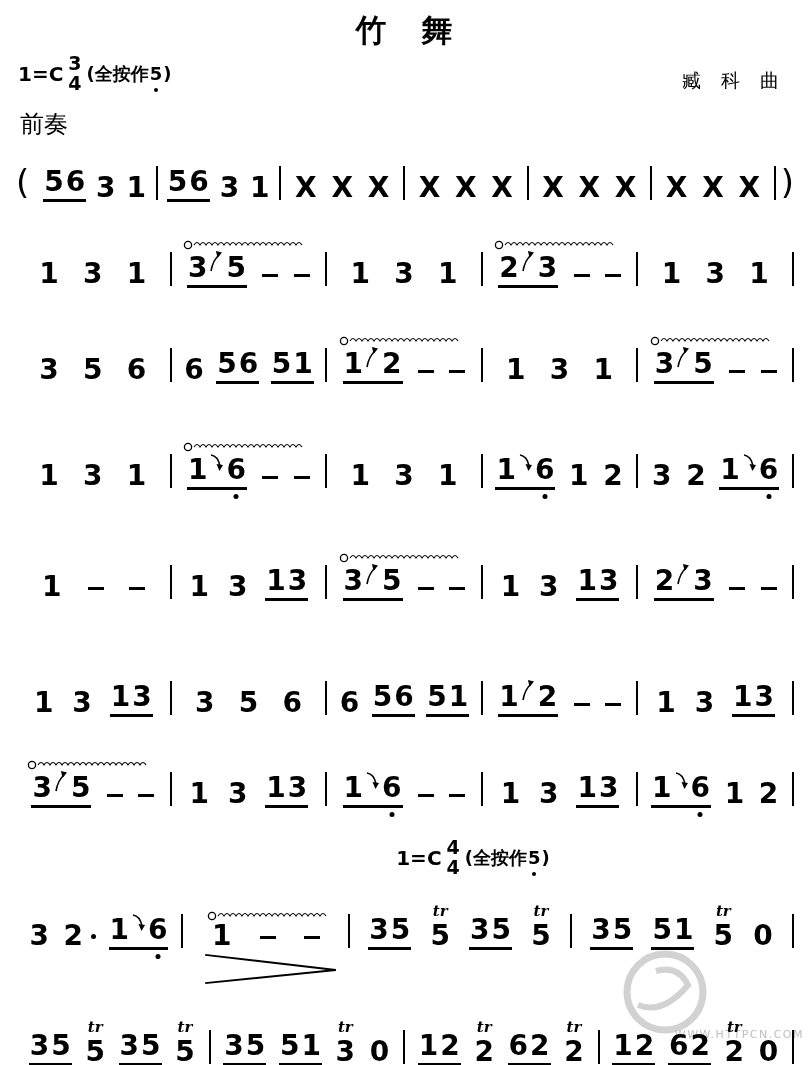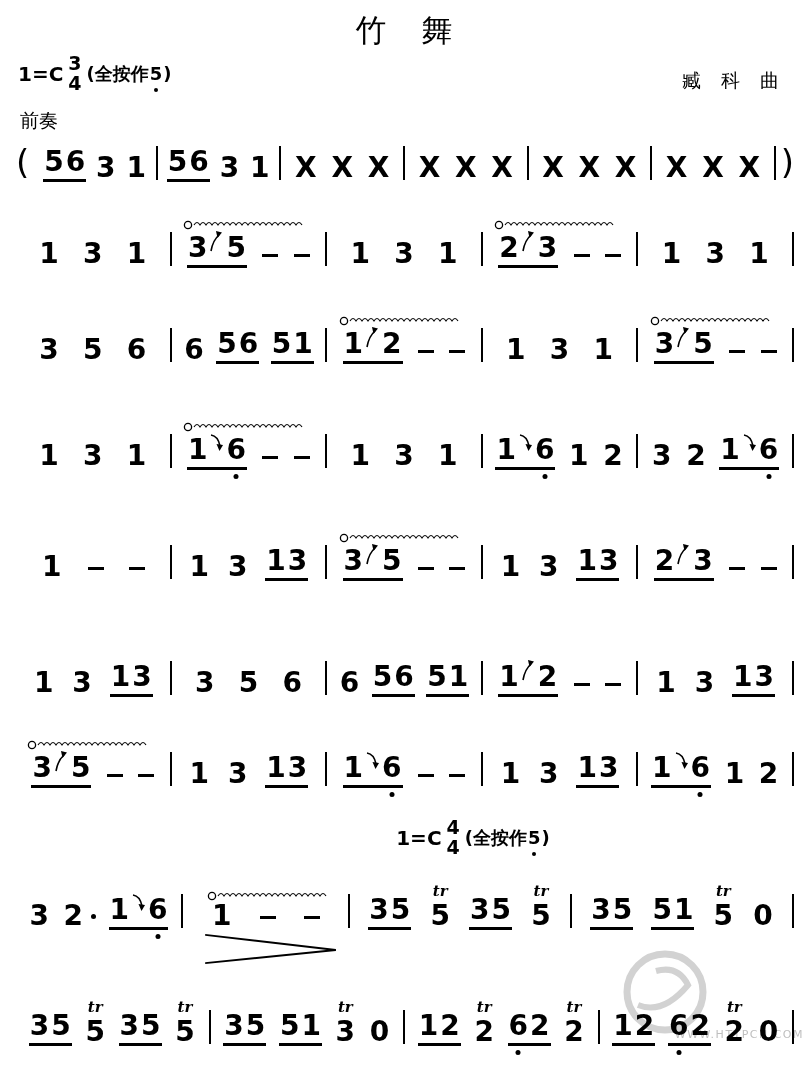--- a/index.html
+++ b/index.html
@@ -1,29 +1,29 @@
 <!DOCTYPE html>
 <html><head>
 <meta charset="utf-8">
 <style>
   html,body{margin:0;padding:0;background:#fff;}
   .page{position:relative;width:810px;height:1065px;background:#ffffff;overflow:hidden;
         font-family:"DejaVu Sans","Liberation Sans",sans-serif;color:#000;}
   .content{position:relative;z-index:1;}
 
-  .title{text-align:center;font-size:31px;font-weight:normal;margin:0;padding-top:10px;letter-spacing:2px;}
+  .title{text-align:center;font-size:31px;font-weight:bold;margin:0;padding-top:10px;letter-spacing:2px;}
   .keyrow{display:flex;justify-content:space-between;align-items:flex-start;padding:2px 18px 0 18px;}
   .keysig{display:inline-flex;align-items:center;font-weight:bold;font-size:20px;gap:5px;}
   .frac{display:inline-flex;flex-direction:column;align-items:center;line-height:1.05;font-size:19px;}
   .fing{display:inline-flex;align-items:center;font-size:18px;font-weight:bold;}
   .fnote{position:relative;padding:0 1px;}
   .fnote::after{content:"";position:absolute;left:50%;transform:translateX(-50%);bottom:-8px;
                 width:4px;height:4px;border-radius:50%;background:#000;}
   .composer{font-size:19px;letter-spacing:7px;margin:14px 6px 0 0;}
-  .intro{margin:14px 0 2px 20px;font-size:19px;}
+  .intro{margin:14px 0 16px 20px;font-size:24px;}
 
   .key2row{margin:30px 0 26px 0;display:flex;justify-content:center;}
   .key2row .keysig{transform:translateX(68px);}
 
   .line{display:flex;align-items:flex-end;padding:0 16px;height:46px;}
   .bar{display:flex;justify-content:space-evenly;align-items:flex-end;position:relative;flex-basis:0;min-width:0;}
   .barline{width:2px;height:34px;background:#000;margin-bottom:2px;flex:0 0 2px;}
   .paren{font-size:34px;font-weight:normal;line-height:1;margin:0 5px 3px 0;}
   .paren.close{margin:0 0 3px 5px;}
 

